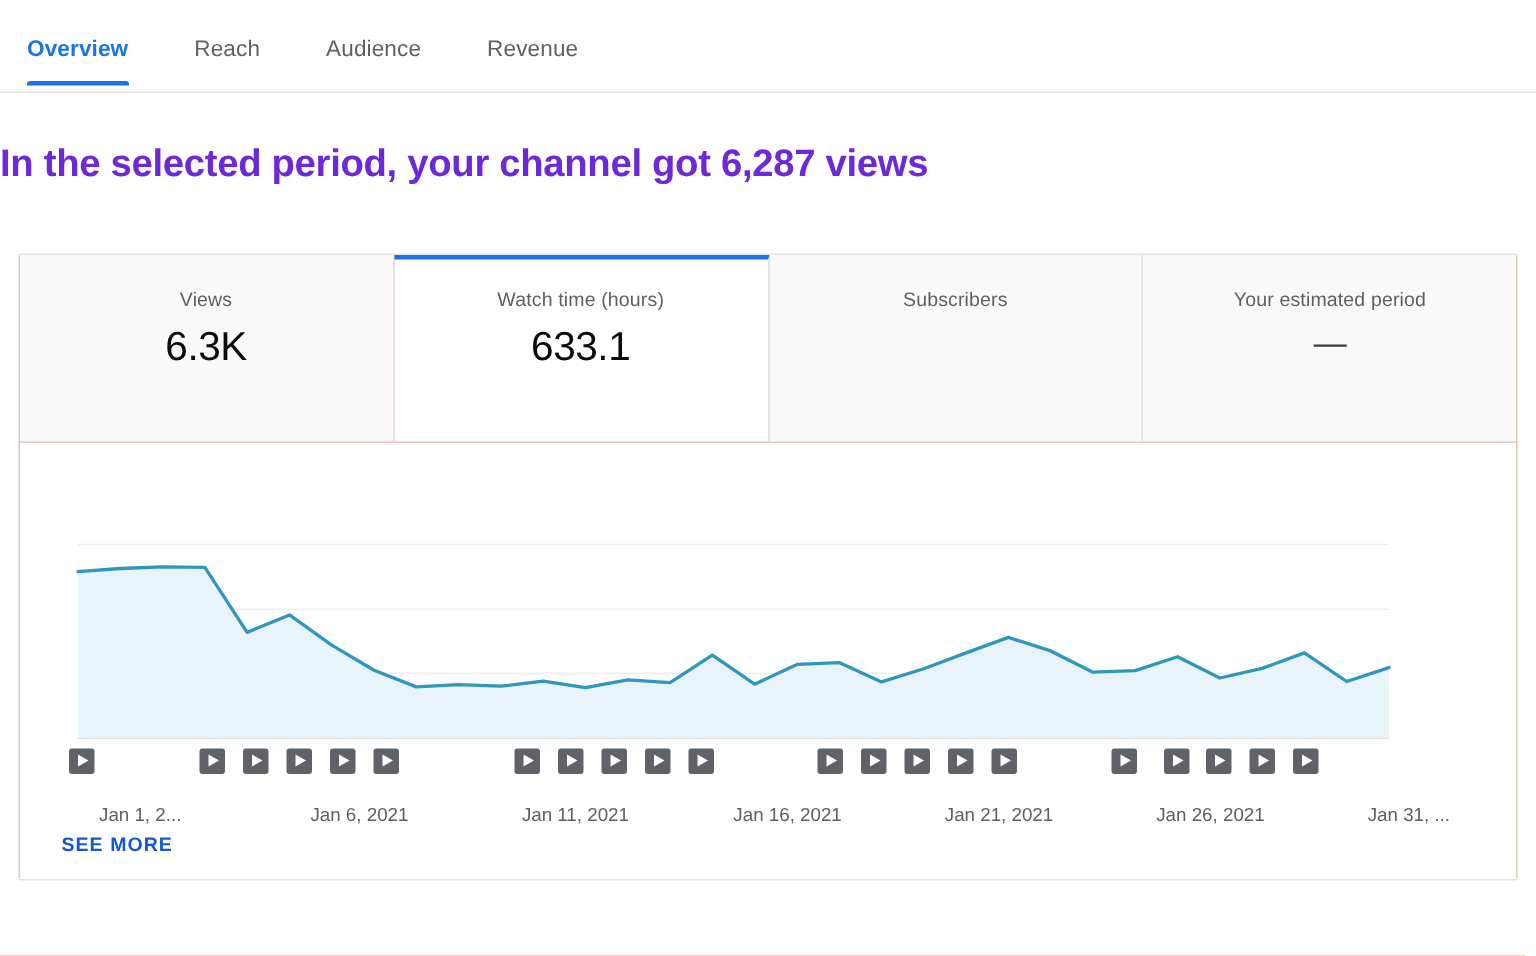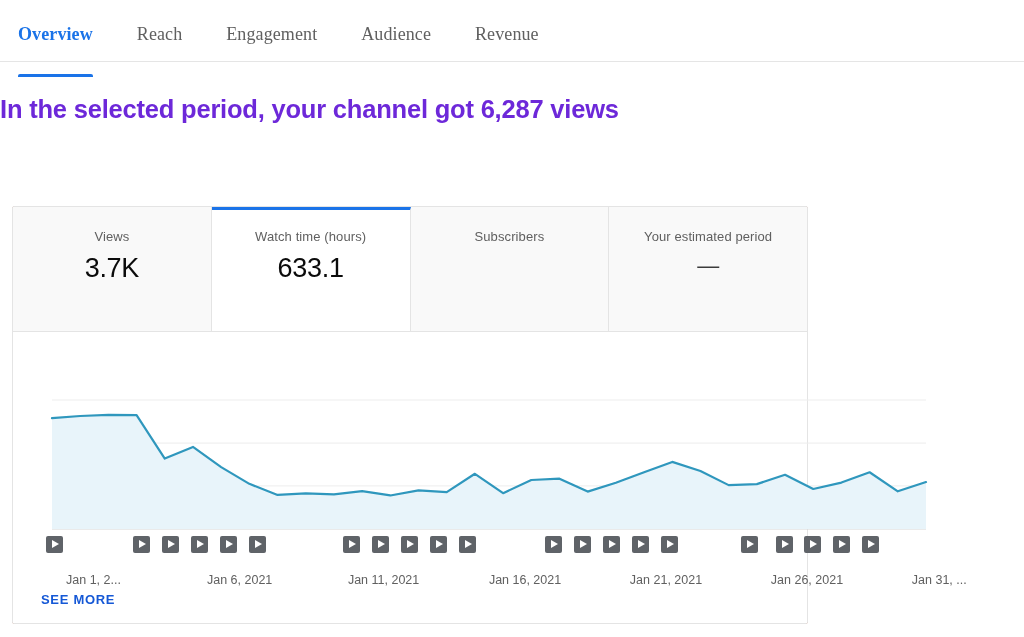--- a/index.html
+++ b/index.html
@@ -17,28 +17,27 @@
   .tabbar {
     position: relative;
     height: 62px;
     border-bottom: 1px solid #e5e5e5;
     display: flex;
     align-items: flex-start;
     padding: 24px 0 0 0;
   }
   .tab {
     position: relative;
-    font-size: 18px;
+    font-size: 15px;
     letter-spacing: .1px;
     color: #606060;
-    padding: 0 0 32px 0;
+    padding: 0 0 16px 0;
     margin-right: 44px;
     cursor: pointer;
     white-space: nowrap;
-    font-family: Liberation Serif, serif;
   }
   .tab:first-child { margin-left: 18px; }
   .tab.active { color: #1a73e8; font-weight: 700; }
   .tab.active::after {
     content: "";
     position: absolute;
     left: 0; right: 0; bottom: 0;
     height: 3px;
     background: #1a73e8;
     border-radius: 2px 2px 0 0;
@@ -52,25 +51,24 @@
     color: #6d28d9;
     letter-spacing: -0.2px;
     margin: 32px 0 0 0;
     line-height: 1.2;
   }
 
   
   .panel {
     position: absolute;
     left: 12px; top: 169px;
-    width: 796px;
+    width: 1000px;
     background: #c2410c;
     border: 1px solid #e4e4e4;
     border-radius: 2px;
-    margin-top: 37px;
   }
 
   .metrics {
     display: flex;
     height: 125px;
     border-bottom: 1px solid #e4e4e4;
   }
   .metric {
     position: relative;
     flex: 1 1 0;
@@ -165,33 +163,32 @@
     color: #1558d6;
     cursor: pointer;
   }
 </style>
 </head>
 <body>
 
 <div class="tabbar">
   <div class="tab active"><span>Overview</span></div>
   <div class="tab"><span>Reach</span></div>
-  <div class="tab"><span>Engagement</span></div>
   <div class="tab"><span>Audience</span></div>
   <div class="tab"><span>Revenue</span></div>
 </div>
 
 <div class="headline">In the selected period, your channel got 6,287 views</div>
 
 <div class="panel">
 
   <div class="metrics">
     <div class="metric">
       <div class="metric-label">Views</div>
-      <div class="metric-value">3.7K</div>
+      <div class="metric-value">6.3K</div>
     </div>
     <div class="metric selected">
       <div class="metric-label">Watch time (hours)</div>
       <div class="metric-value">633.1</div>
     </div>
     <div class="metric">
       <div class="metric-label">Subscribers</div>
     </div>
     <div class="metric">
       <div class="metric-label">Your estimated period</div>

